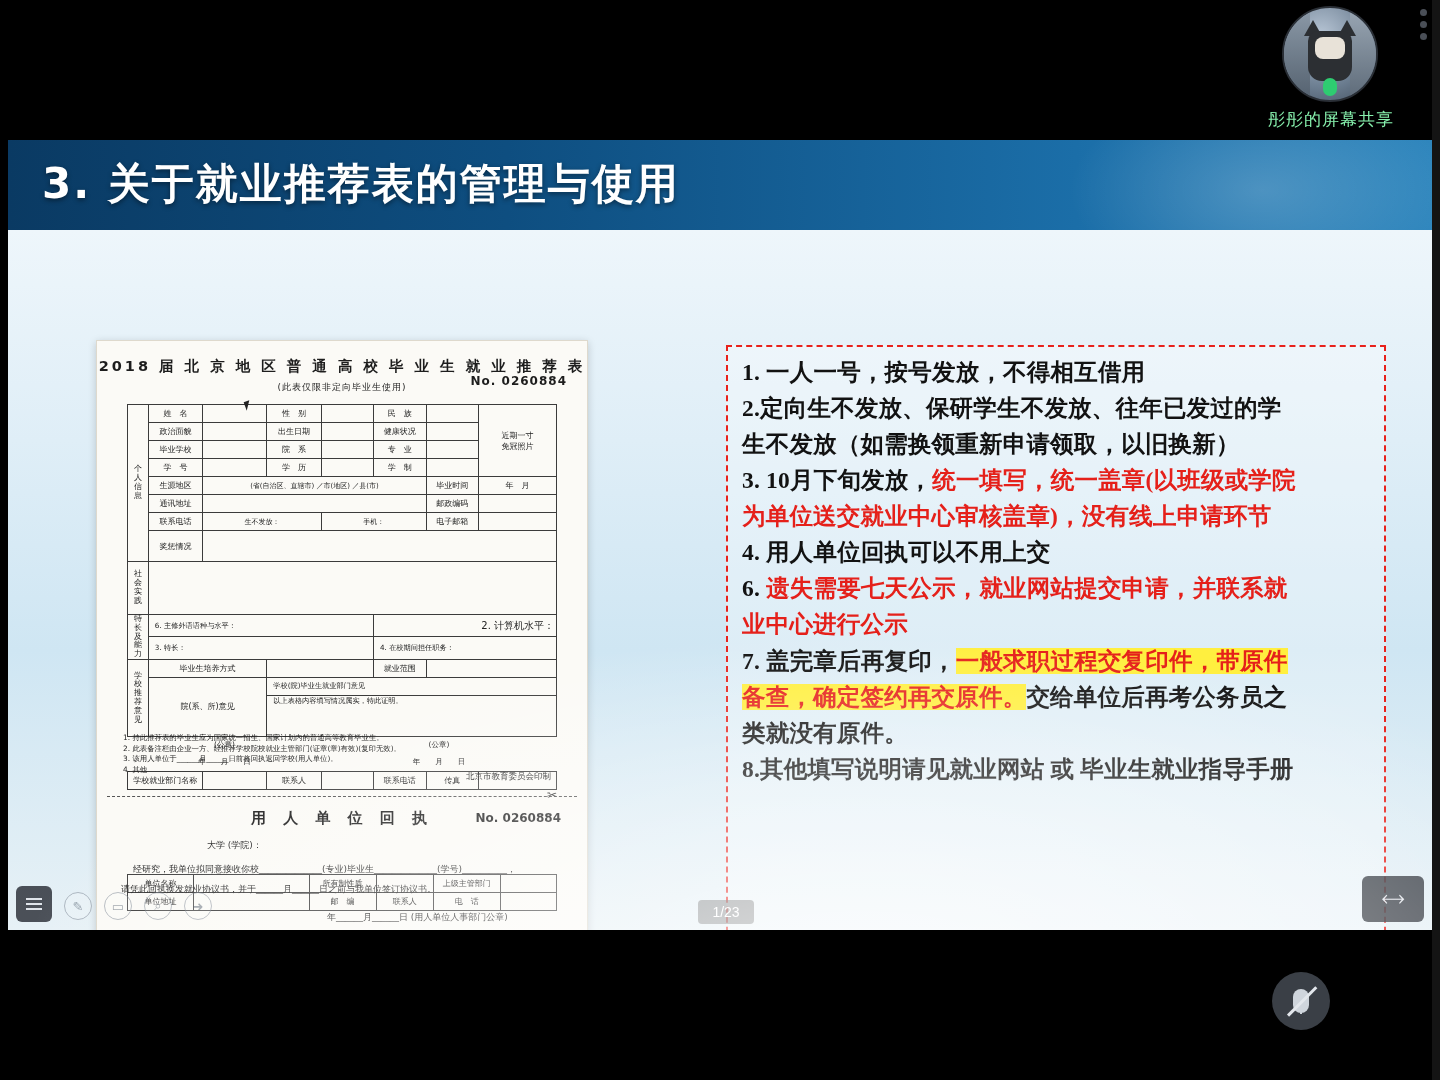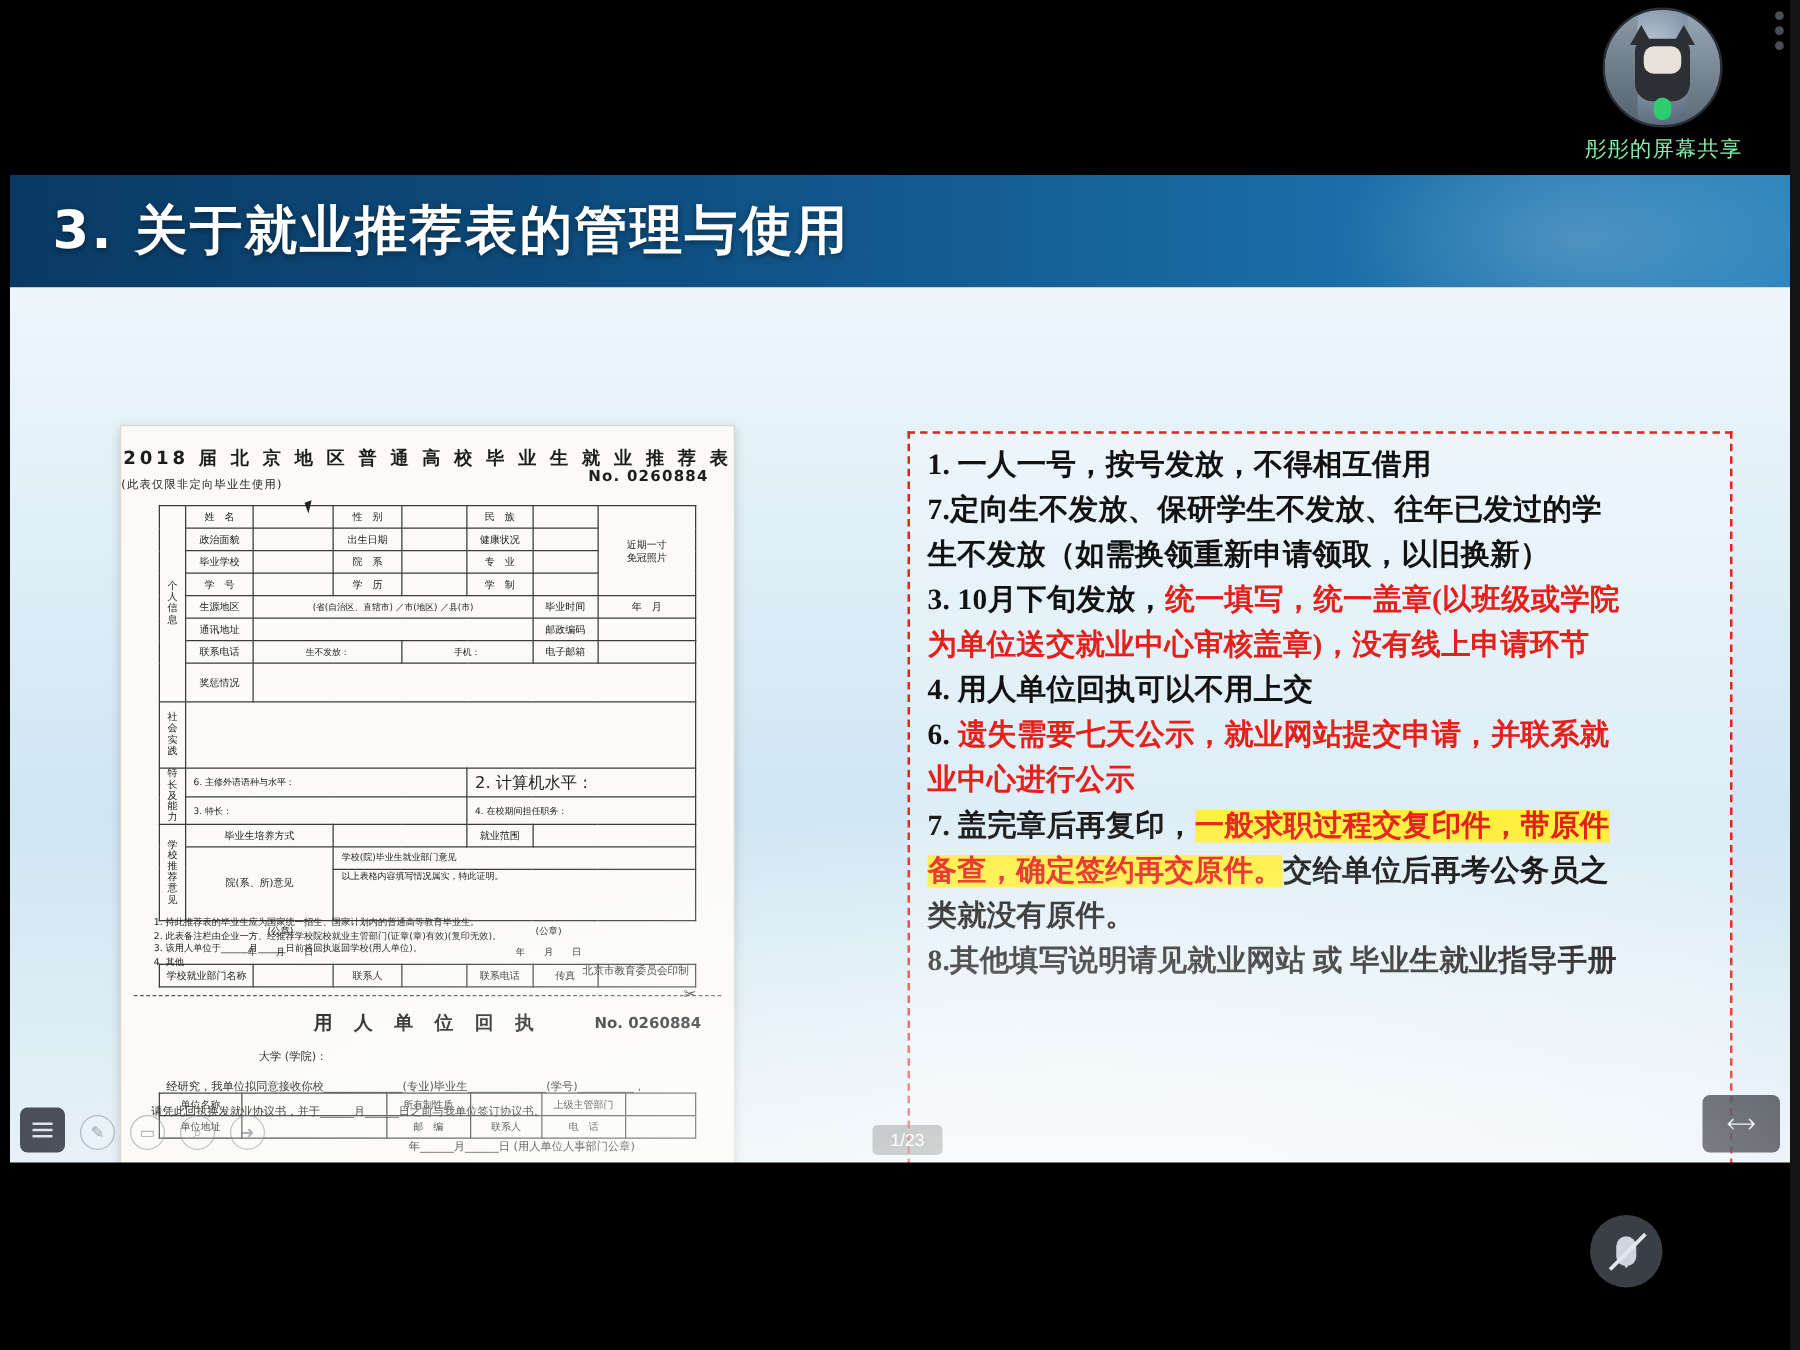--- a/index.html
+++ b/index.html
@@ -81,21 +81,21 @@
   .form-shot{
     position:absolute;left:88px;top:110px;width:490px;height:680px;
     background:#fbfaf6;box-shadow:0 2px 8px rgba(0,0,0,.18);
     border:1px solid #ded9cd;overflow:hidden;
     font-family:"DejaVu Sans",sans-serif;color:#1d1d1d;
   }
   .fs-title{
     text-align:center;font-size:14.5px;font-weight:bold;letter-spacing:3px;
     margin-top:16px;
   }
-  .fs-sub{text-align:left;font-size:9px;margin-top:5px;letter-spacing:1px;}
+  .fs-sub{text-align:center;font-size:9px;margin-top:5px;letter-spacing:1px;}
   .fs-no{position:absolute;right:20px;top:33px;font-size:12px;font-weight:bold;letter-spacing:1px;}
   table.grid{border-collapse:collapse;margin:10px auto 0;width:430px;}
   table.grid td{border:1px solid #3b3b3b;height:17px;font-size:8px;text-align:center;color:#222;padding:0 2px;}
   .vlabel{width:16px;font-size:8px;line-height:1.1;}
   .fs-cut{
     position:absolute;left:10px;right:10px;top:455px;border-top:1px dashed #555;
   }
   .fs-scissor{position:absolute;right:30px;top:447px;font-size:12px;color:#333;}
   .fs-receipt-title{
     position:absolute;left:0;right:0;top:468px;text-align:center;font-size:15px;
@@ -267,21 +267,21 @@
             <td>奖惩情况</td>
                 <td colspan="6" style="height:30px"></td>
           </tr>
           <tr>
             <td class="vlabel" style="height:52px">社<br>会<br>实<br>践</td>
             <td colspan="7"></td>
           </tr>
           <tr>
             <td class="vlabel" rowspan="2">特<br>长<br>及<br>能<br>力</td>
             <td colspan="4" style="text-align:left;font-size:7.2px;padding-left:6px">6. 主修外语语种与水平：</td>
-            <td colspan="3" style="text-align:left;font-size:13px;padding-left:6px">2. 计算机水平：</td>
+            <td colspan="3" style="text-align:right;font-size:10px;padding-left:6px">2. 计算机水平：</td>
           </tr>
           <tr>
             <td colspan="4" style="text-align:left;font-size:7.2px;padding-left:6px">3. 特长：</td>
             <td colspan="3" style="text-align:left;font-size:7.2px;padding-left:6px">4. 在校期间担任职务：</td>
           </tr>
           <tr>
             <td class="vlabel" rowspan="3">学<br>校<br>推<br>荐<br>意<br>见</td>
             <td colspan="2">毕业生培养方式</td>
                 <td colspan="2"></td>
             <td>就业范围</td>
@@ -356,21 +356,21 @@
           </tr>
         </tbody>
           </table>
       </div>
 
       <div class="callout">
         <p class="cl-line">
           <span class="blk">1. 一人一号，按号发放，不得相互借用</span>
         </p>
         <p class="cl-line">
-          <span class="blk">7.定向生不发放、保研学生不发放、往年已发过的学</span>
+          <span class="blk">2.定向生不发放、保研学生不发放、往年已发过的学</span>
         </p>
         <p class="cl-line">
           <span class="blk">生不发放（如需换领重新申请领取，以旧换新）</span>
         </p>
         <p class="cl-line">
           <span class="blk">3. 10月下旬发放，</span><span class="red">统一填写，统一盖章(以班级或学院</span>
         </p>
         <p class="cl-line">
           <span class="red">为单位送交就业中心审核盖章)，没有线上申请环节</span>
         </p>

